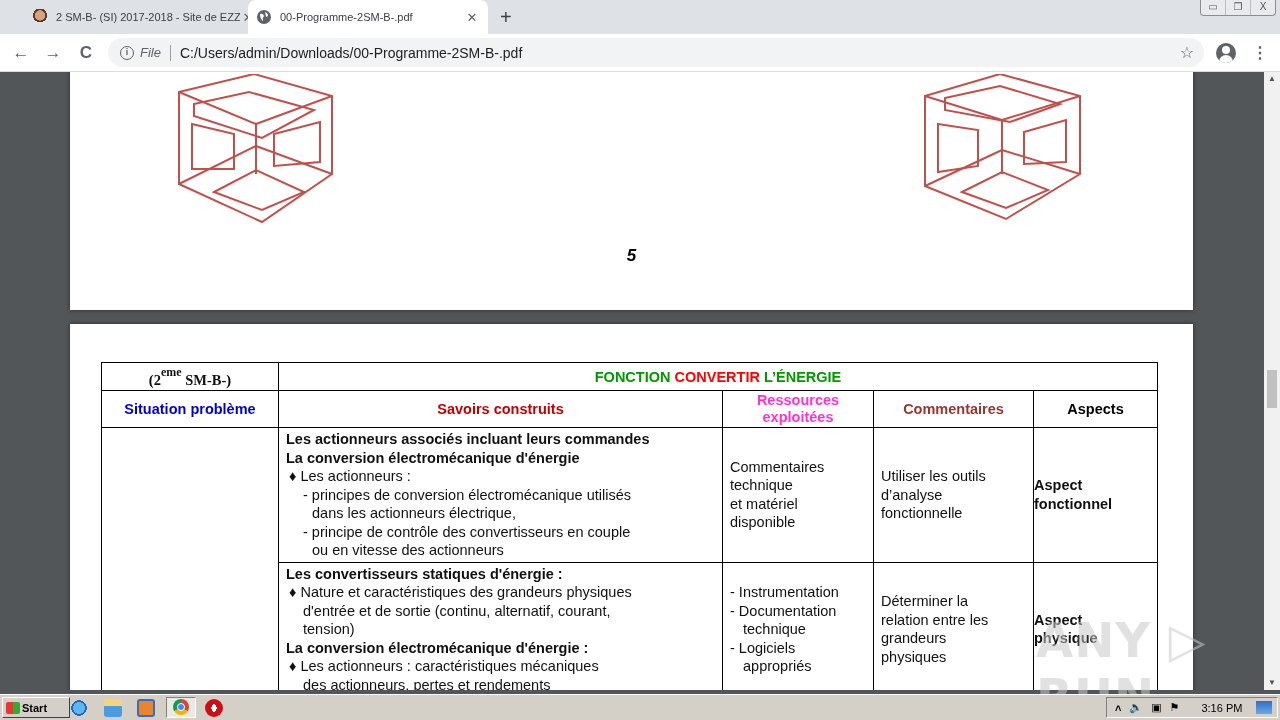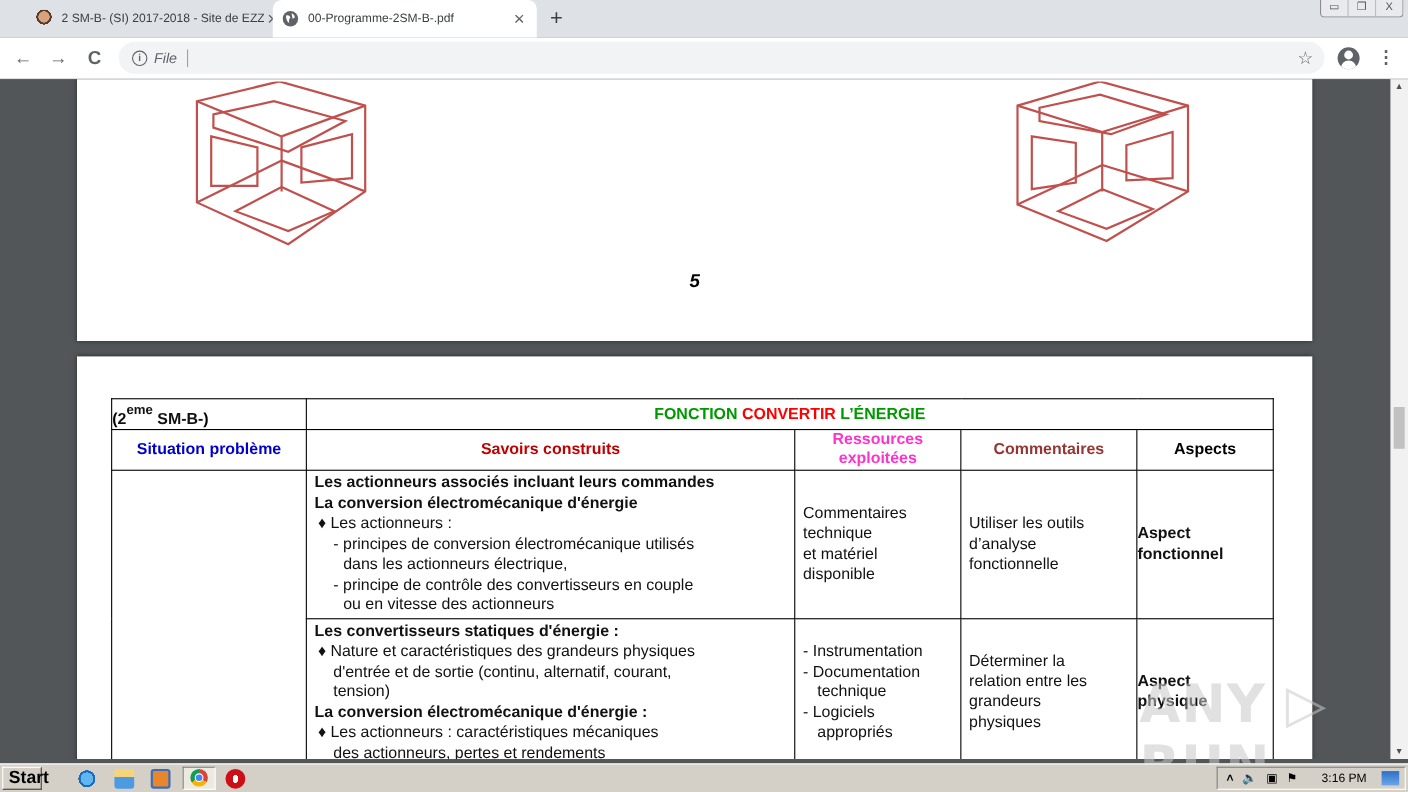--- a/index.html
+++ b/index.html
@@ -27,42 +27,42 @@
   .profile::after { content: ""; position: absolute; left: 3px; top: 12px; width: 14px; height: 10px; border-radius: 7px 7px 0 0; background: #fff; }
   .menu { position: absolute; left: 1252px; top: 9px; font-size: 16px; color: #5f6368; font-weight: bold; line-height: 20px; }
   .viewer { position: absolute; left: 0; top: 72px; width: 1264px; height: 618px; background: #525659; overflow: hidden; }
   .page { position: absolute; left: 70px; width: 1123px; background: #fff; box-shadow: 0 0 4px rgba(0,0,0,0.5); }
   .page1 { top: -10px; height: 248px; }
   .page2 { top: 252px; height: 400px; }
   .cube { position: absolute; }
   .pagenum { position: absolute; left: 0; width: 100%; top: 184px; text-align: center; font-weight: bold; font-style: italic; font-size: 17px; color: #000; }
   table.prog { position: absolute; left: 31px; top: 38px; border-collapse: collapse; width: 1056px; table-layout: fixed; }
   table.prog td { border: 1px solid #000; vertical-align: middle; font-size: 14.5px; color: #111; }
-  .hdr-class { font-weight: bold; font-size: 21px; color: #7030a0; height: 28px; }
+  .hdr-class { text-align: center; font-weight: bold; font-size: 21px; color: #7030a0; height: 28px; font-family: Liberation Serif, serif; }
   .hdr-class .paren { color: #000; }
   .hdr-class sup { font-size: 12px; vertical-align: 9px; }
   .hdr-title { text-align: center; font-weight: bold; font-size: 21px; }
   .c-green { color: #009900; } .c-red { color: #ff0000; }
   .colh { text-align: center; font-weight: bold; font-size: 15px; height: 37px; }
   .colh.sit { color: #0000cc; } .colh.sav { color: #c00000; } .colh.res { color: #ff33cc; line-height: 17px; border-radius: 18px; } .colh.com { color: #943634; } .colh.asp { color: #000; }
   .sav-cell { padding: 2px 6px 2px 7px; line-height: 18.5px; }
   .sav-cell .b { font-weight: bold; }
   .sav-cell .bul { padding-left: 3px; }
   .sav-cell .ind1 { padding-left: 17px; }
   .sav-cell .ind2 { padding-left: 26px; }
   .res-cell { padding: 2px 7px; line-height: 18.5px; }
   .res-cell .ind { padding-left: 13px; }
   .com-cell { padding: 2px 7px; line-height: 18.5px; }
   .asp-cell { text-align: left; line-height: 18.5px; font-weight: bold; }
   .vscroll { position: absolute; left: 1264px; top: 72px; width: 16px; height: 618px; background: #f1f1f1; }
   .vscroll .arrow { position: absolute; left: 0; width: 16px; height: 14px; font-size: 8px; text-align: center; color: #505050; line-height: 14px; }
   .vscroll .thumb { position: absolute; left: 3px; top: 298px; width: 10px; height: 38px; background: #c1c1c1; }
   .watermark { position: absolute; left: 1036px; top: 612px; font-size: 48px; color: rgba(200,200,200,0.55); font-weight: bold; letter-spacing: 1px; font-family: "DejaVu Sans", sans-serif; }
   .taskbar { position: absolute; left: 0; top: 694px; width: 1280px; height: 26px; background: #d4d0c8; border-top: 1px solid #fff; }
-  .start { position: absolute; left: 2px; top: 2px; width: 36px; height: 21px; border: 1px solid #fff; border-right-color: #404040; border-bottom-color: #404040; font-weight: bold; font-size: 16px; display: flex; align-items: center; padding-left: 3px; color: #000; }
+  .start { position: absolute; left: 2px; top: 2px; width: 68px; height: 21px; border: 1px solid #fff; border-right-color: #404040; border-bottom-color: #404040; font-weight: bold; font-size: 11px; display: flex; align-items: center; padding-left: 3px; color: #000; }
   .start .flag { width: 14px; height: 12px; margin-right: 2px; background: linear-gradient(90deg, #e33 0 50%, #3a3 50% 100%); border-radius: 2px; }
   .tb-icon { position: absolute; top: 4px; width: 18px; height: 18px; border-radius: 3px; }
   .tray { position: absolute; left: 1106px; top: 2px; width: 172px; height: 21px; border: 1px solid #808080; border-right-color: #fff; border-bottom-color: #fff; display: flex; align-items: center; font-size: 11px; color: #000; }
   .tray span { margin-left: 8px; }
 </style>
 </head>
 <body>
 
 <div class="tabbar">
   <div class="tab inactive">
@@ -89,20 +89,21 @@
 </div>
 
 <div class="toolbar">
   <div class="navbtn" style="left:10px;">←</div>
   <div class="navbtn" style="left:42px;">→</div>
   <div class="navbtn" style="left:75px;font-weight:bold;">C</div>
   <div class="omnibox">
     <span class="info">i</span>
     <span class="scheme">File</span>
     <span class="sep"></span>
+    <span>C:/Users/admin/Downloads/00-Programme-2SM-B-.pdf</span>
     <span class="star">☆</span>
   </div>
   <div class="profile"></div>
   <div class="menu">⋮</div>
 </div>
 
 <div class="viewer">
   <div class="page page1">
     <svg class="cube" style="left:104px;top:12px;" width="162" height="150" viewBox="0 0 162 150">
       <g fill="none" stroke="#c0504d" stroke-width="2">

